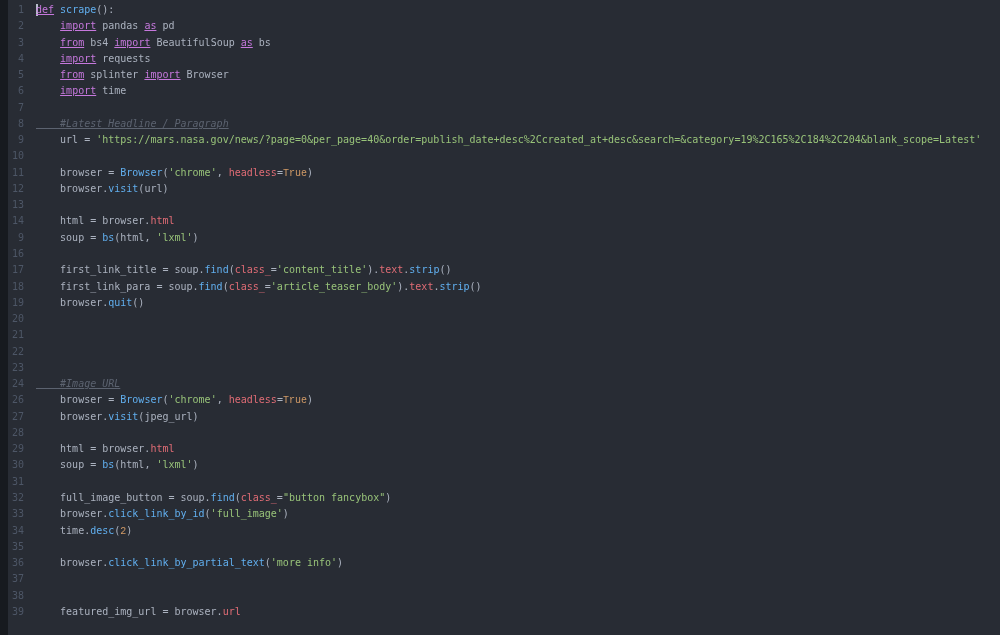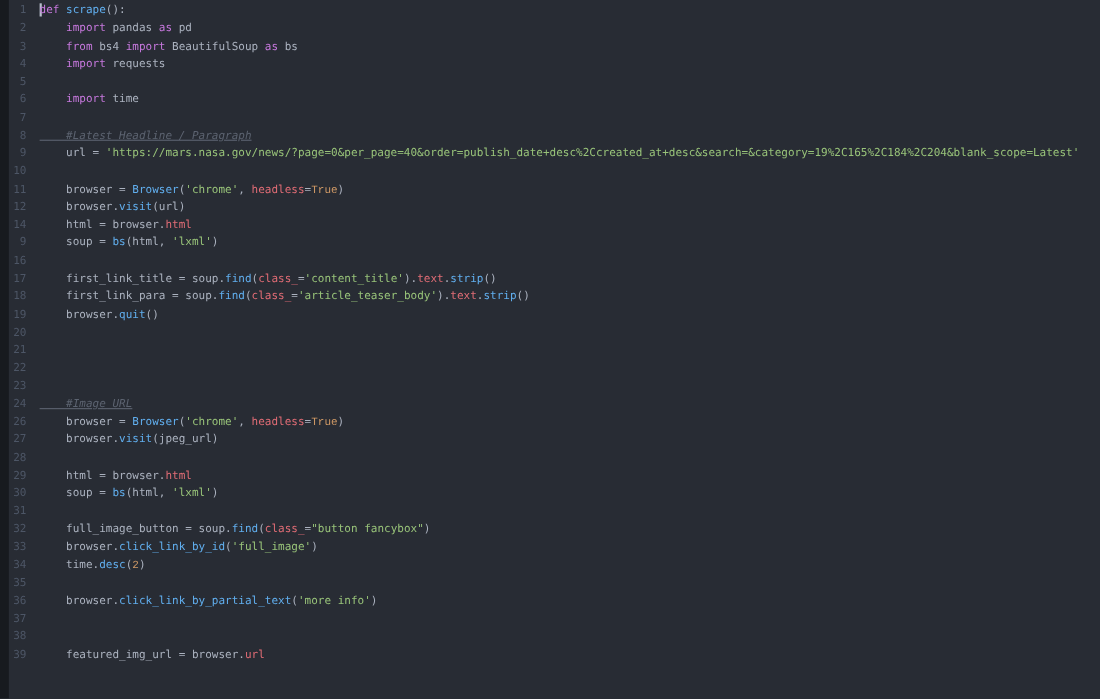--- a/index.html
+++ b/index.html
@@ -27,21 +27,21 @@
     text-align: right;
     color: var(--c-line_number, #4d5666);
     user-select: none;
   }
   .code {
     white-space: pre;
     padding-left: 12px;
     color: var(--t-plain, #abb2bf);
   }
   .tok-plain    { color: var(--t-plain, #abb2bf); }
-  .tok-keyword  { color: var(--t-keyword, #c678dd); }
+  .tok-keyword  { color: var(--t-keyword, #c678dd); text-decoration: underline; }
   .tok-function { color: var(--t-function, #61afef); }
   .tok-string   { color: var(--t-string, #98c379); }
   .tok-comment  { color: var(--t-comment, #5c6370); font-style: italic; text-decoration: underline; }
   .tok-property { color: var(--t-property, #e06c75); }
   .tok-argument { color: var(--t-argument, #e06c75); }
   .tok-number   { color: var(--t-number, #d19a66); font-family: Liberation Mono, monospace; }
   .tok-cursor {
     display: inline-block;
     width: 2px; height: 12px;
     margin-right: -2px;
@@ -66,20 +66,21 @@
       <div class="row">
         <span class="gutter">3</span>
         <span class="code"><span class="tok-plain">    </span><span class="tok-keyword">from</span><span class="tok-plain"> bs4 </span><span class="tok-keyword">import</span><span class="tok-plain"> BeautifulSoup </span><span class="tok-keyword">as</span><span class="tok-plain"> bs</span></span>
       </div>
       <div class="row">
         <span class="gutter">4</span>
         <span class="code"><span class="tok-plain">    </span><span class="tok-keyword">import</span><span class="tok-plain"> requests</span></span>
       </div>
       <div class="row">
         <span class="gutter">5</span>
+        <span class="code"><span class="tok-plain">    </span><span class="tok-keyword">from</span><span class="tok-plain"> splinter </span><span class="tok-keyword">import</span><span class="tok-plain"> Browser</span></span>
       </div>
       <div class="row">
         <span class="gutter">6</span>
         <span class="code"><span class="tok-plain">    </span><span class="tok-keyword">import</span><span class="tok-plain"> time</span></span>
       </div>
       <div class="row">
         <span class="gutter">7</span>
         <span class="code"></span>
       </div>
       <div class="row">
@@ -94,20 +95,24 @@
         <span class="gutter">10</span>
         <span class="code"></span>
       </div>
       <div class="row">
         <span class="gutter">11</span>
         <span class="code"><span class="tok-plain">    browser = </span><span class="tok-function">Browser</span><span class="tok-plain">(</span><span class="tok-string">'chrome'</span><span class="tok-plain">, </span><span class="tok-argument">headless</span><span class="tok-plain">=</span><span class="tok-number">True</span><span class="tok-plain">)</span></span>
       </div>
       <div class="row">
         <span class="gutter">12</span>
         <span class="code"><span class="tok-plain">    browser.</span><span class="tok-function">visit</span><span class="tok-plain">(url)</span></span>
+      </div>
+      <div class="row">
+        <span class="gutter">13</span>
+        <span class="code"></span>
       </div>
       <div class="row">
         <span class="gutter">14</span>
         <span class="code"><span class="tok-plain">    html = browser.</span><span class="tok-property">html</span></span>
       </div>
       <div class="row">
         <span class="gutter">9</span>
         <span class="code"><span class="tok-plain">    soup = </span><span class="tok-function">bs</span><span class="tok-plain">(html, </span><span class="tok-string">'lxml'</span><span class="tok-plain">)</span></span>
       </div>
       <div class="row">

